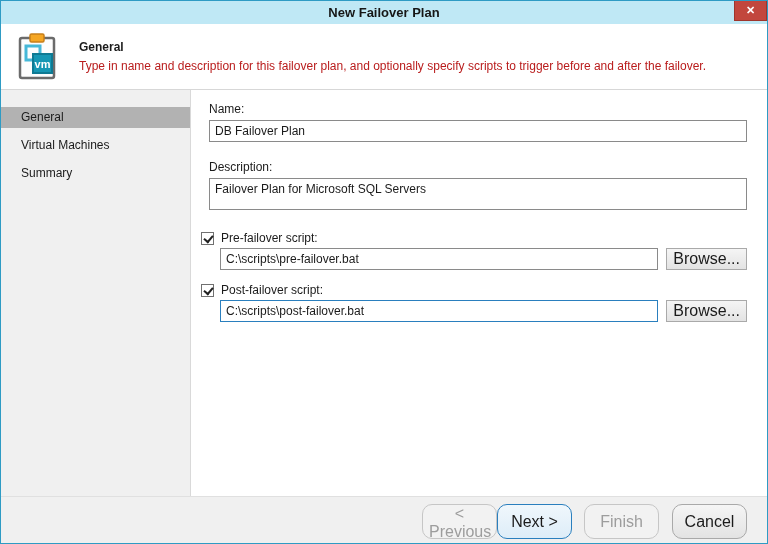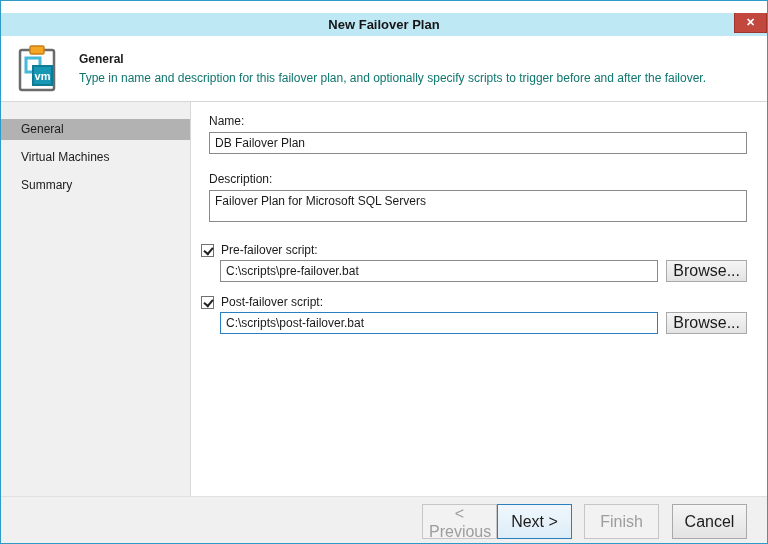--- a/index.html
+++ b/index.html
@@ -12,39 +12,39 @@
 
   .window {
     width:768px; height:544px;
     border:1px solid var(--window_border, #2e9bc4);
     background:#fff; display:flex; flex-direction:column;
   }
 
   
   .titlebar {
     flex:0 0 23px; background:var(--titlebar, #bfe8f5);
-    position:relative; display:flex; align-items:center; justify-content:center;margin-top:12px;
+    position:relative; display:flex; align-items:center; justify-content:center;
   }
   .titlebar-title { font-size:13px; font-weight:bold; color:#161616; }
   .close-btn {
     position:absolute; top:0; right:0; width:33px; height:20px;
     background:var(--close_button, #c2473d);
     border:1px solid #9e352c; border-top:none;
     color:#fff; font-size:11px; font-weight:bold;
     display:flex; align-items:center; justify-content:center; cursor:pointer;
   }
 
   
   .header {
     flex:0 0 66px; background:#fff; border-bottom:1px solid #d7d7d7;
     display:flex; align-items:center; padding:0 16px 0 12px;
   }
   .header-icon { width:52px; height:50px; margin-right:14px; flex:0 0 auto; }
   .header-title { font-weight:bold; margin-bottom:5px; }
-  .header-desc { font-size:12px; color:#0f766e; }
+  .header-desc { font-size:12px; color:#b91c1c; }
 
   
   .body { flex:1 1 auto; display:flex; min-height:0; }
   .sidebar {
     flex:0 0 190px; background:var(--sidebar_bg, #f0f0f0);
     border-right:1px solid #d9d9d9; padding-top:17px;
   }
   .sidebar-item { height:21px; line-height:21px; padding-left:20px; margin-bottom:7px; cursor:pointer; }
   .sidebar-item.selected { background:var(--sidebar_selected, #b2b2b2); }
 
@@ -89,21 +89,21 @@
     font-family:"Liberation Sans", sans-serif; font-size:16px; color:#1b1b1b;
     cursor:pointer;
   }
 
   
   .footer {
     flex:0 0 47px; background:var(--footer_bg, #f0f0f0); border-top:1px solid #e0e0e0;
     display:flex; justify-content:flex-end; align-items:flex-start;
     padding:7px 20px 0 0;
   }
-  .footer .btn { width:75px; height:35px; min-width:75px; }
+  .footer .btn { width:75px; height:35px; min-width:75px;border-radius:10px; }
   .btn.disabled { background:#f2f2f2; border-color:#c6c6c6; color:#9d9d9d; cursor:default; }
   .btn.default-btn { border-color:var(--focus_accent, #2a7fbe); background:linear-gradient(#f0f7fc, #ddedf8); }
   .btn-next { margin-left:0; }
   .btn-finish { margin-left:12px; }
   .btn-cancel { margin-left:13px; }
 </style>
 </head>
 <body>
 
 <div class="window">

